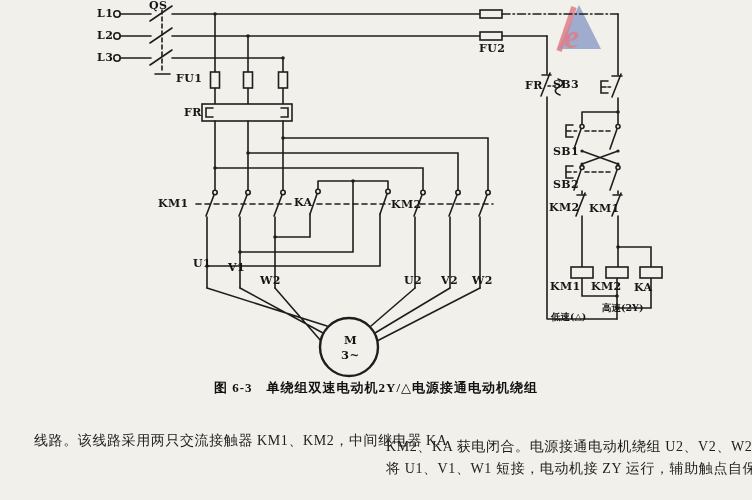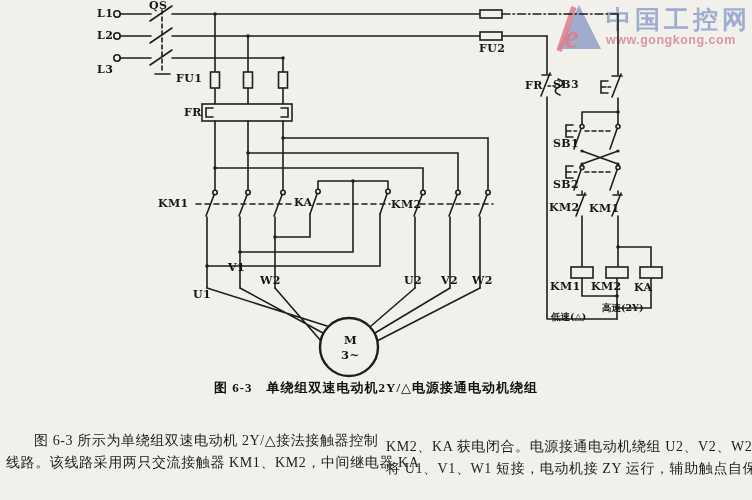--- a/index.html
+++ b/index.html
@@ -47,24 +47,20 @@
 </head>
 <body>
 <div class="page">
 
   <div class="wm">
     <svg class="wm-mark" width="52" height="50" viewBox="0 0 52 50" style="position:static">
       <polygon points="27,3 49,47 6,47" opacity="0.82" fill="#8c9cc8"></polygon>
       <line x1="22" y1="5" x2="7" y2="49" stroke-width="5.5" opacity="0.85" stroke="#dd7f8b"></line>
       <text x="12" y="46" font-size="34" font-style="italic" font-weight="bold" font-family="Liberation Serif, DejaVu Serif, serif" opacity="0.9" fill="#dd7f8b">e</text>
     </svg>
-    <div class="wm-texts">
-      <span class="wm-name">中国工控网</span>
-      <span class="wm-url">www.gongkong.com</span>
-    </div>
   </div>
 
   <div class="schem">
     <svg width="752" height="420" viewBox="0 0 752 420">
       <g stroke="#1e1e1e" stroke-width="1.6" fill="none" stroke-linecap="round">
 
         <g>
           <circle cx="117" cy="14" r="3.2"></circle>
             <circle cx="117" cy="36" r="3.2"></circle>
             <circle cx="117" cy="58" r="3.2"></circle>
@@ -206,59 +202,58 @@
           <circle cx="582" cy="151" r="1.6"></circle>
             <circle cx="618" cy="151" r="1.6"></circle>
           <circle cx="582" cy="164" r="1.6"></circle>
             <circle cx="618" cy="164" r="1.6"></circle>
         </g>
       </g>
     </svg>
 
     <span class="lbl" style="left:97px;top:8px">L1</span>
     <span class="lbl" style="left:97px;top:30px">L2</span>
-    <span class="lbl" style="left:97px;top:64px">L3</span>
+    <span class="lbl" style="left:97px;top:52px">L3</span>
     <span class="lbl" style="left:149px;top:0px">QS</span>
     <span class="lbl" style="left:176px;top:73px">FU1</span>
     <span class="lbl" style="left:184px;top:107px">FR</span>
     <span class="lbl" style="left:158px;top:198px">KM1</span>
     <span class="lbl" style="left:294px;top:197px">KA</span>
     <span class="lbl" style="left:391px;top:199px">KM2</span>
 
-    <span class="lbl" style="left:193px;top:289px">U1</span>
+    <span class="lbl" style="left:193px;top:258px">U1</span>
     <span class="lbl" style="left:228px;top:262px">V1</span>
     <span class="lbl" style="left:260px;top:275px">W2</span>
     <span class="lbl" style="left:404px;top:275px">U2</span>
     <span class="lbl" style="left:441px;top:275px">V2</span>
     <span class="lbl" style="left:472px;top:275px">W2</span>
 
     <span class="lbl motor" style="left:344px;top:334px">M</span>
     <span class="lbl motor" style="left:341px;top:349px">3~</span>
 
     <span class="lbl" style="left:479px;top:43px">FU2</span>
     <span class="lbl" style="left:525px;top:80px">FR</span>
     <span class="lbl" style="left:553px;top:79px">SB3</span>
-    <span class="lbl" style="left:553px;top:138px">SB1</span>
+    <span class="lbl" style="left:553px;top:146px">SB1</span>
     <span class="lbl" style="left:553px;top:179px">SB2</span>
     <span class="lbl" style="left:549px;top:202px">KM2</span>
     <span class="lbl" style="left:589px;top:203px">KM1</span>
     <span class="lbl" style="left:550px;top:281px">KM1</span>
     <span class="lbl" style="left:591px;top:281px">KM2</span>
     <span class="lbl" style="left:634px;top:282px">KA</span>
     <span class="lbl small" style="left:551px;top:311px">低速(△)</span>
     <span class="lbl small" style="left:602px;top:302px">高速(2Y)</span>
   </div>
 
   <div class="caption">
     <span class="fig">图 6-3</span><span>单绕组双速电动机2Y/△电源接通电动机绕组</span>
   </div>
 
   <div class="bodytext">
     <div class="col col-left">
-      <div class="tline">图 6-3 所示为单绕组双速电动机 2Y/△接法接触器控制</div>
       <div class="tline">线路。该线路采用两只交流接触器 KM1、KM2，中间继电器 KA</div>
     </div>
     <div class="col col-right">
       <div class="tline">KM2、KA 获电闭合。电源接通电动机绕组 U2、V2、W2，KA</div>
       <div class="tline">将 U1、V1、W1 短接，电动机接 ZY 运行，辅助触点自保。</div>
     </div>
   </div>
 
 </div>
 

